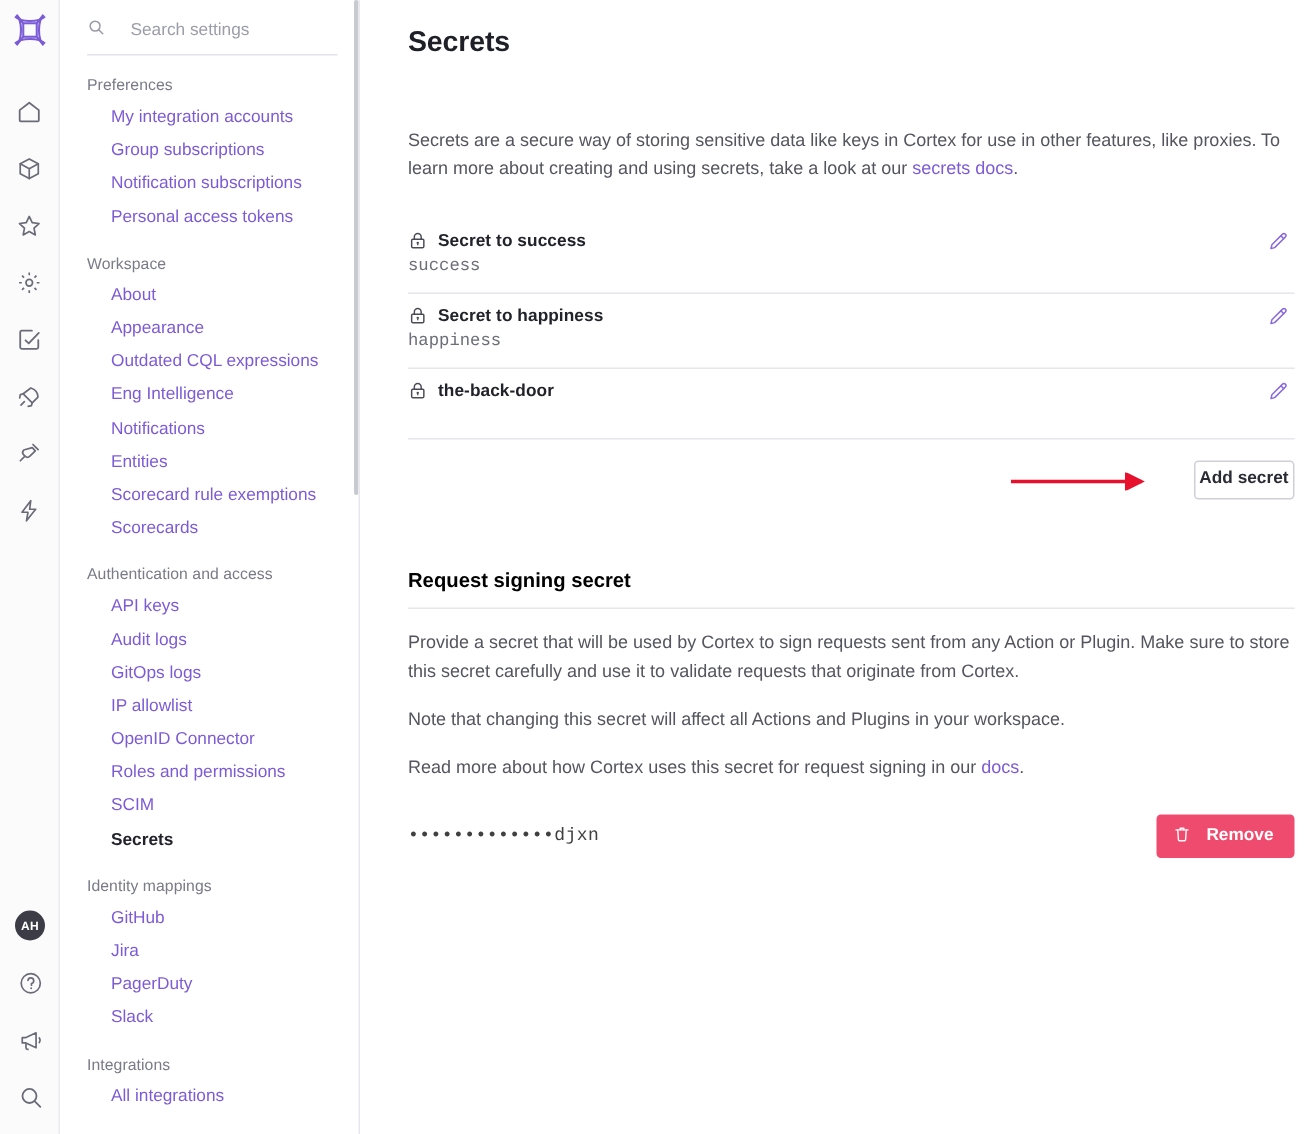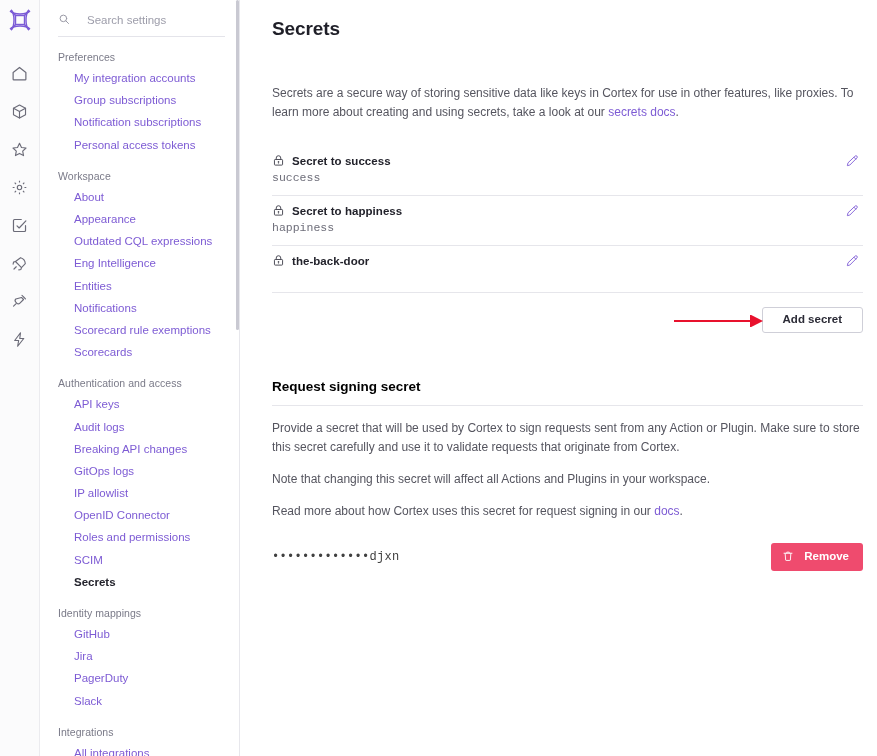--- a/index.html
+++ b/index.html
@@ -132,21 +132,21 @@
 
   .add-row {
     max-width: 592px;
     display: flex; justify-content: flex-end;
     margin-top: 14px; position: relative;
   }
   .btn-outline {
     font-family: "Liberation Sans", sans-serif;
     font-size: 11.5px; font-weight: bold; color: #2b2b36;
     background: #fff; border: 1px solid #cfcfd8;
-    border-radius: 3px; padding: 6px 20px;
+    border-radius: 3px; padding: 6px 3px;
     cursor: pointer; line-height: 1;
   }
   .arrow-annotation {
     position: absolute; right: 92px; top: 8px;
     width: 98px; height: 12px; pointer-events: none;
   }
 
   .section-title {
     font-size: 13.5px; font-weight: bold; color: #000000;
     margin: 46px 0 0 0;
@@ -234,20 +234,45 @@
           <path d="M14.8 6.3 L17.7 9.2 L12.6 14.3 a3.2 3.2 0 0 1-4.5 0 L6.8 13 a3.2 3.2 0 0 1 0-4.5 Z"></path>
           <path d="M15.5 3.3 L18.4 6.2 M17.5 5.3 L20.4 8.2 M7.3 14.9 L3.6 18.6"></path>
         </svg>
     </div>
     <div class="rail-icon">
       <svg width="17" height="17" viewBox="0 0 24 24" fill="none" stroke="currentColor" stroke-width="1.6" stroke-linejoin="round">
           <path d="M13.4 2.5 L5.2 13.4 h5.6 l-1.4 8.1 L18 10.6 h-5.6 Z"></path>
         </svg>
     </div>
 
+    <div class="rail-bottom">
+      <div class="rail-icon">
+        <div class="avatar">AH</div>
+      </div>
+      <div class="rail-icon">
+        <svg width="17" height="17" viewBox="0 0 24 24" fill="none" stroke="currentColor" stroke-width="1.6" stroke-linecap="round">
+            <circle cx="12" cy="12" r="9"></circle>
+            <path d="M9.4 9.3 a2.7 2.7 0 1 1 3.3 2.9 v1.6"></path>
+            <circle cx="12.4" cy="16.7" r=".9" fill="currentColor" stroke="none"></circle>
+          </svg>
+      </div>
+      <div class="rail-icon">
+        <svg width="17" height="17" viewBox="0 0 24 24" fill="none" stroke="currentColor" stroke-width="1.6" stroke-linejoin="round">
+            <path d="M4 9.5 h3.5 L17 5 v14 L7.5 14.5 H4 Z"></path>
+            <path d="M7.5 14.5 v4.6 a1.5 1.5 0 0 0 1.5 1.5 h1"></path>
+            <path d="M19.6 9.4 a3.5 3.5 0 0 1 0 5.2"></path>
+          </svg>
+      </div>
+      <div class="rail-icon">
+        <svg width="17" height="17" viewBox="0 0 24 24" fill="none" stroke="currentColor" stroke-width="1.7" stroke-linecap="round">
+            <circle cx="10.8" cy="10.8" r="6.6"></circle>
+            <path d="M15.6 15.6 L21 21"></path>
+          </svg>
+      </div>
+    </div>
   </div>
 
   <div class="nav">
     <div class="nav-scrollbar"></div>
 
     <div class="search-wrap">
       <span>
         <svg width="12" height="12" viewBox="0 0 24 24" fill="none" stroke="currentColor" stroke-width="2" stroke-linecap="round">
             <circle cx="10.8" cy="10.8" r="6.6"></circle>
             <path d="M15.6 15.6 L21 21"></path>
@@ -263,30 +288,29 @@
           <a class="nav-item">Group subscriptions</a>
           <a class="nav-item">Notification subscriptions</a>
           <a class="nav-item">Personal access tokens</a>
         </div>
         <div class="nav-group">
           <div class="nav-group-title">Workspace</div>
           <a class="nav-item">About</a>
           <a class="nav-item">Appearance</a>
           <a class="nav-item">Outdated CQL expressions</a>
           <a class="nav-item">Eng Intelligence</a>
+          <a class="nav-item">Notifications</a>
           <a class="nav-item">Entities</a>
-          <a class="nav-item">Notifications</a>
           <a class="nav-item">Scorecard rule exemptions</a>
           <a class="nav-item">Scorecards</a>
         </div>
         <div class="nav-group">
           <div class="nav-group-title">Authentication and access</div>
           <a class="nav-item">API keys</a>
           <a class="nav-item">Audit logs</a>
-          <a class="nav-item">Breaking API changes</a>
           <a class="nav-item">GitOps logs</a>
           <a class="nav-item">IP allowlist</a>
           <a class="nav-item">OpenID Connector</a>
           <a class="nav-item">Roles and permissions</a>
           <a class="nav-item">SCIM</a>
           <a class="nav-item active">Secrets</a>
         </div>
         <div class="nav-group">
           <div class="nav-group-title">Identity mappings</div>
           <a class="nav-item">GitHub</a>

